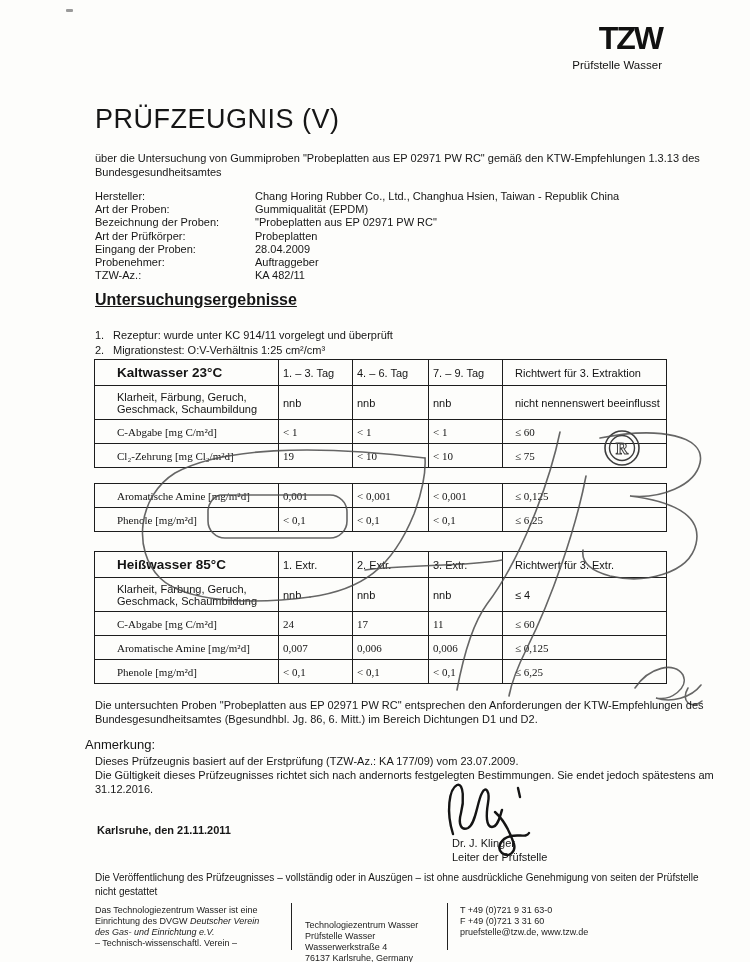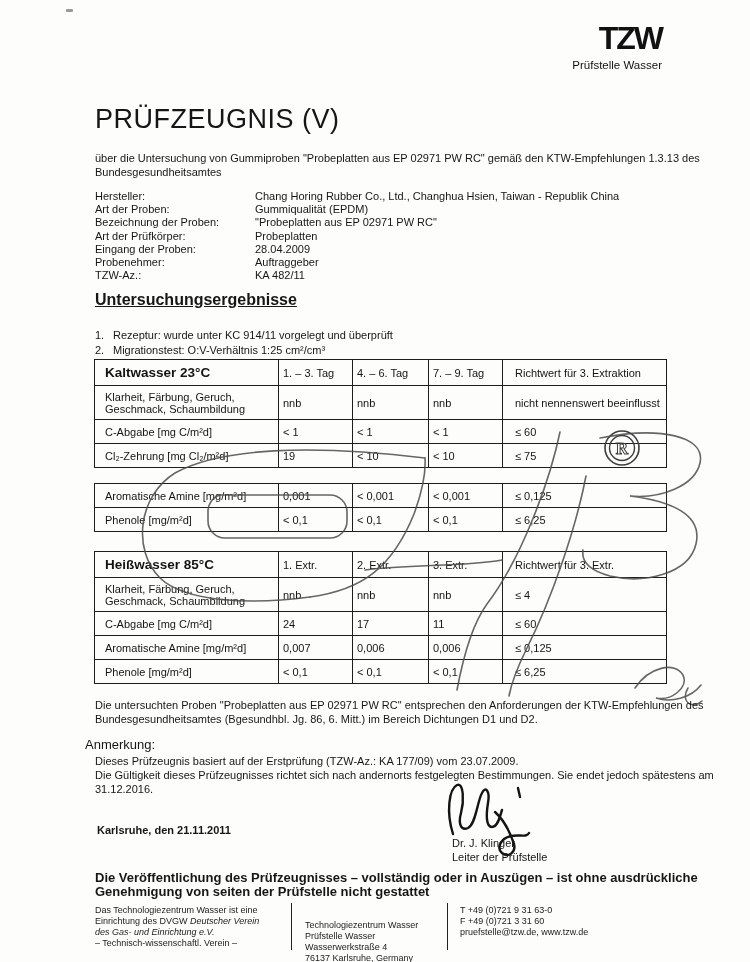--- a/index.html
+++ b/index.html
@@ -33,37 +33,37 @@
   .note-row { display:flex; }
   .note-num { width:18px; flex:0 0 18px; }
 
   
   .tbl-wrap { left:94px; }
   table.res { border-collapse:collapse; table-layout:fixed; background:transparent; }
   table.res th, table.res td {
     border:1.4px solid #1d1d1d; font-size:11px; font-weight:400;
     vertical-align:middle; padding:1px 4px; color:#141414;
   }
-  table.res .lbl { text-align:left; padding-left:10px; line-height:12px; }
+  table.res .lbl { text-align:left; padding-left:22px; line-height:12px; }
   table.res .big { font-size:13.5px; font-weight:700; }
   table.res .val { text-align:left; }
   table.res .rw  { text-align:left; padding-left:12px; }
   tr.h-hdr > * { height:26px; }
   tr.h-tall > * { height:34px; }
-  tr.h-std  > * { height:24px; }
+  tr.h-std  > * { height:24px;font-family:Liberation Serif, serif; }
 
   
   .conclusion { top:698px; left:95px; width:628px; font-size:11px; line-height:14px; }
   .remark-heading { top:737px; left:85px; font-size:13px; }
   .remark-body { top:754px; left:95px; width:628px; font-size:11px; line-height:14px; }
 
   .place-date { top:824px; left:97px; font-size:11px; font-weight:700; }
   .signer { top:836px; left:452px; font-size:11px; line-height:14px; }
 
-  .pub-note { top:871px; left:95px; width:622px; font-size:13px; line-height:14px;font-weight:bold; }
+  .pub-note { top:871px; left:95px; width:622px; font-size:10px; line-height:14px; }
 
   
   .footer-col { top:905px; font-size:9px; line-height:11px; color:#1b1b1b; }
   .fc1 { left:95px;  width:185px; }
   .fc2 { left:305px; width:130px;margin-top:15px; }
   .fc3 { left:460px; width:200px; }
   .foot-sep { top:903px; width:1px; height:47px; background:#222; }
   .sep1 { left:291px; } .sep2 { left:447px; }
   .it { font-style:italic; }
 

